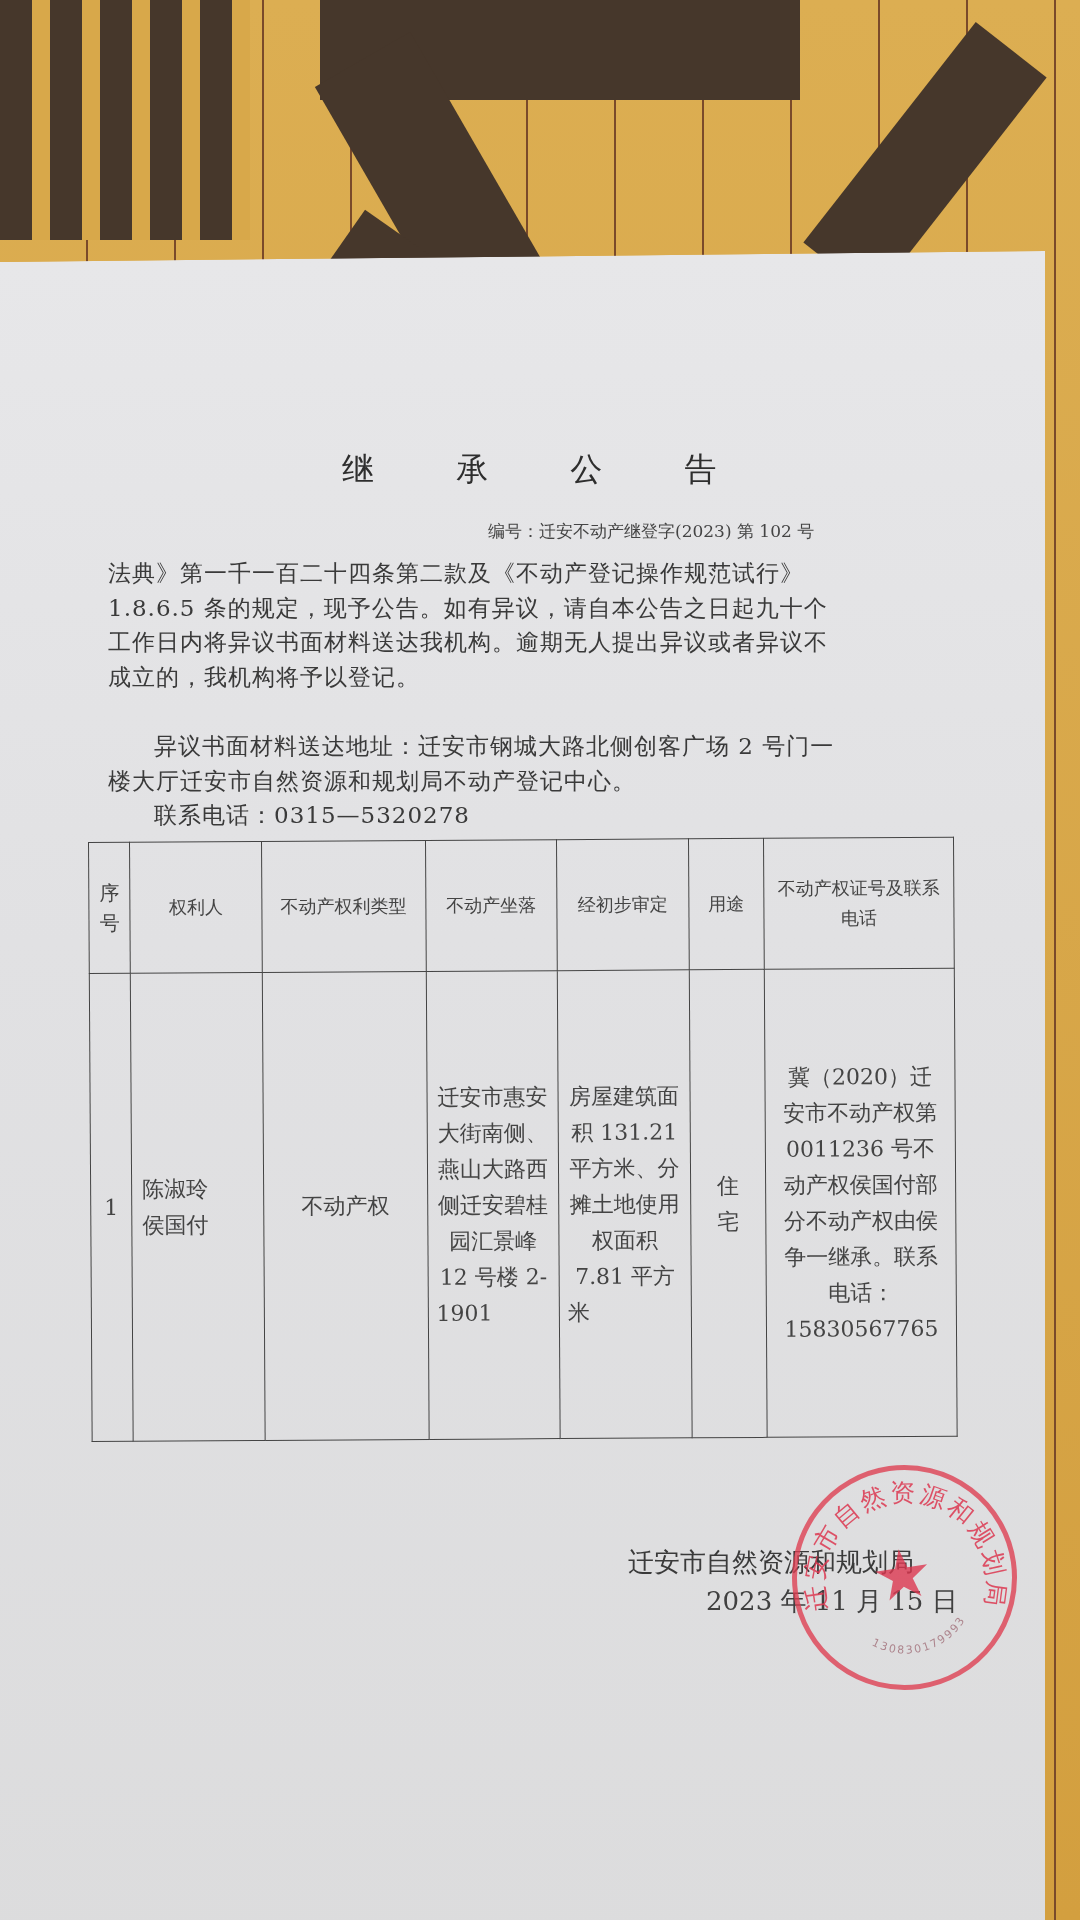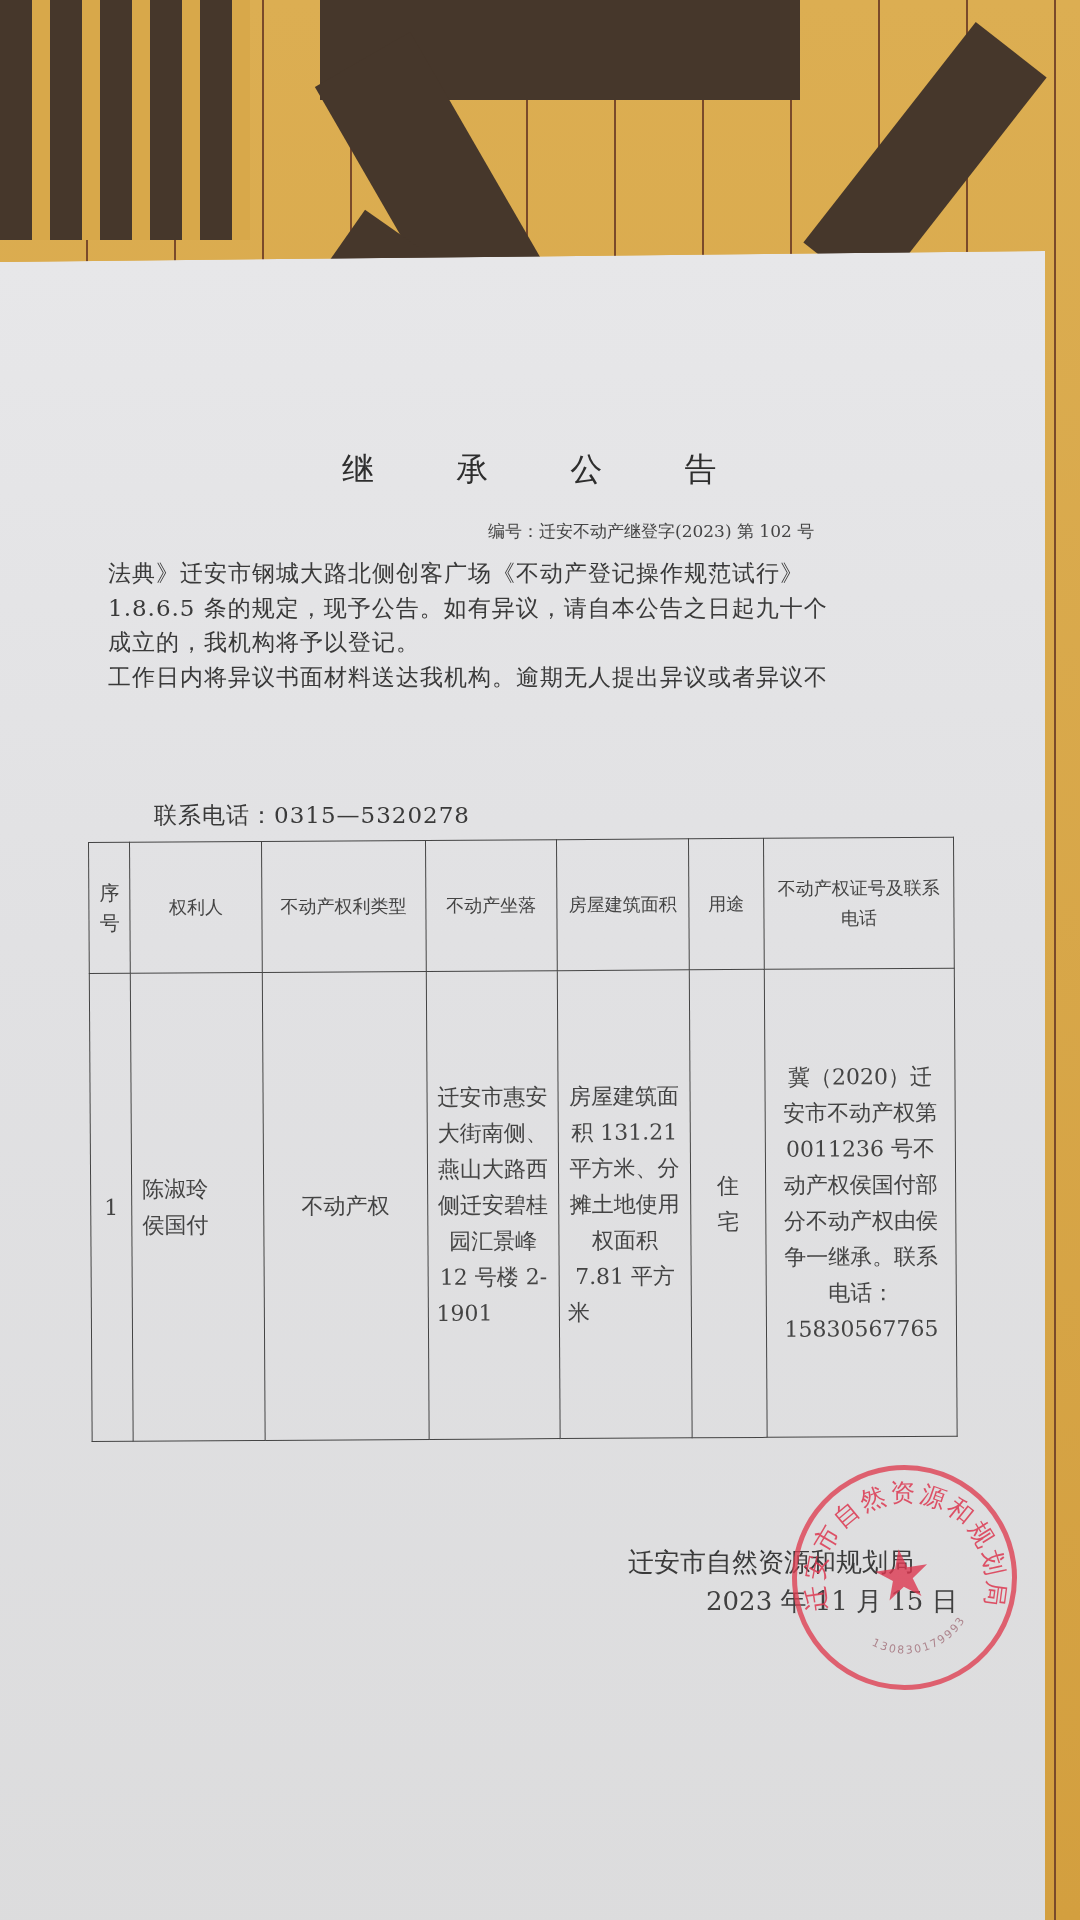--- a/index.html
+++ b/index.html
@@ -70,35 +70,39 @@
 <div class="deco" style="left:880px;top:20px;width:90px;height:280px;transform:rotate(38deg);"></div>
 <div class="deco" style="left:335px;top:235px;width:110px;height:70px;transform:rotate(35deg);"></div>
 
 <div class="paper"></div>
 
 <div class="doc">
   <div class="title">继 承 公 告</div>
   <div class="docno">编号：迁安不动产继登字(2023) 第 102 号</div>
 
   <div class="para" style="top:556px;">
-    <div style="text-indent:0">法典》迁安市钢城大路北侧创客广场《不动产登记操作规范试行》</div>
+    <div style="text-indent:0">法典》第一千一百二十四条第二款及《不动产登记操作规范试行》</div>
     <div style="text-indent:0">1.8.6.5 条的规定，现予公告。如有异议，请自本公告之日起九十个</div>
+    <div style="text-indent:0">工作日内将异议书面材料送达我机构。逾期无人提出异议或者异议不</div>
     <div style="text-indent:0">成立的，我机构将予以登记。</div>
-    <div style="text-indent:0">工作日内将异议书面材料送达我机构。逾期无人提出异议或者异议不</div>
+  </div>
+  <div class="para" style="top:729px;">
+    <div>异议书面材料送达地址：迁安市钢城大路北侧创客广场 2 号门一</div>
+    <div style="text-indent:0">楼大厅迁安市自然资源和规划局不动产登记中心。</div>
   </div>
   <div class="para" style="top:798px;">联系电话：0315—5320278</div>
 
   <table class="notice">
     <thead>
       <tr>
         <th style="width:38px;font-size:20px;line-height:30px;">序号</th>
         <th style="width:128px;">权利人</th>
         <th style="width:160px;">不动产权利类型</th>
         <th style="width:128px;border-radius:27px;">不动产坐落</th>
-        <th style="width:128px;">房屋建筑面积</th>
+        <th style="width:128px;">经初步审定</th>
         <th style="width:72px;">用途</th>
         <th style="width:176px;padding:0 6px;line-height:30px;">不动产权证号及联系电话</th>
       </tr>
     </thead>
     <tbody>
       <tr>
         <td>1</td>
         <td class="cell-left" style="white-space:pre-line;">陈淑玲
 侯国付</td>
         <td>不动产权</td>

